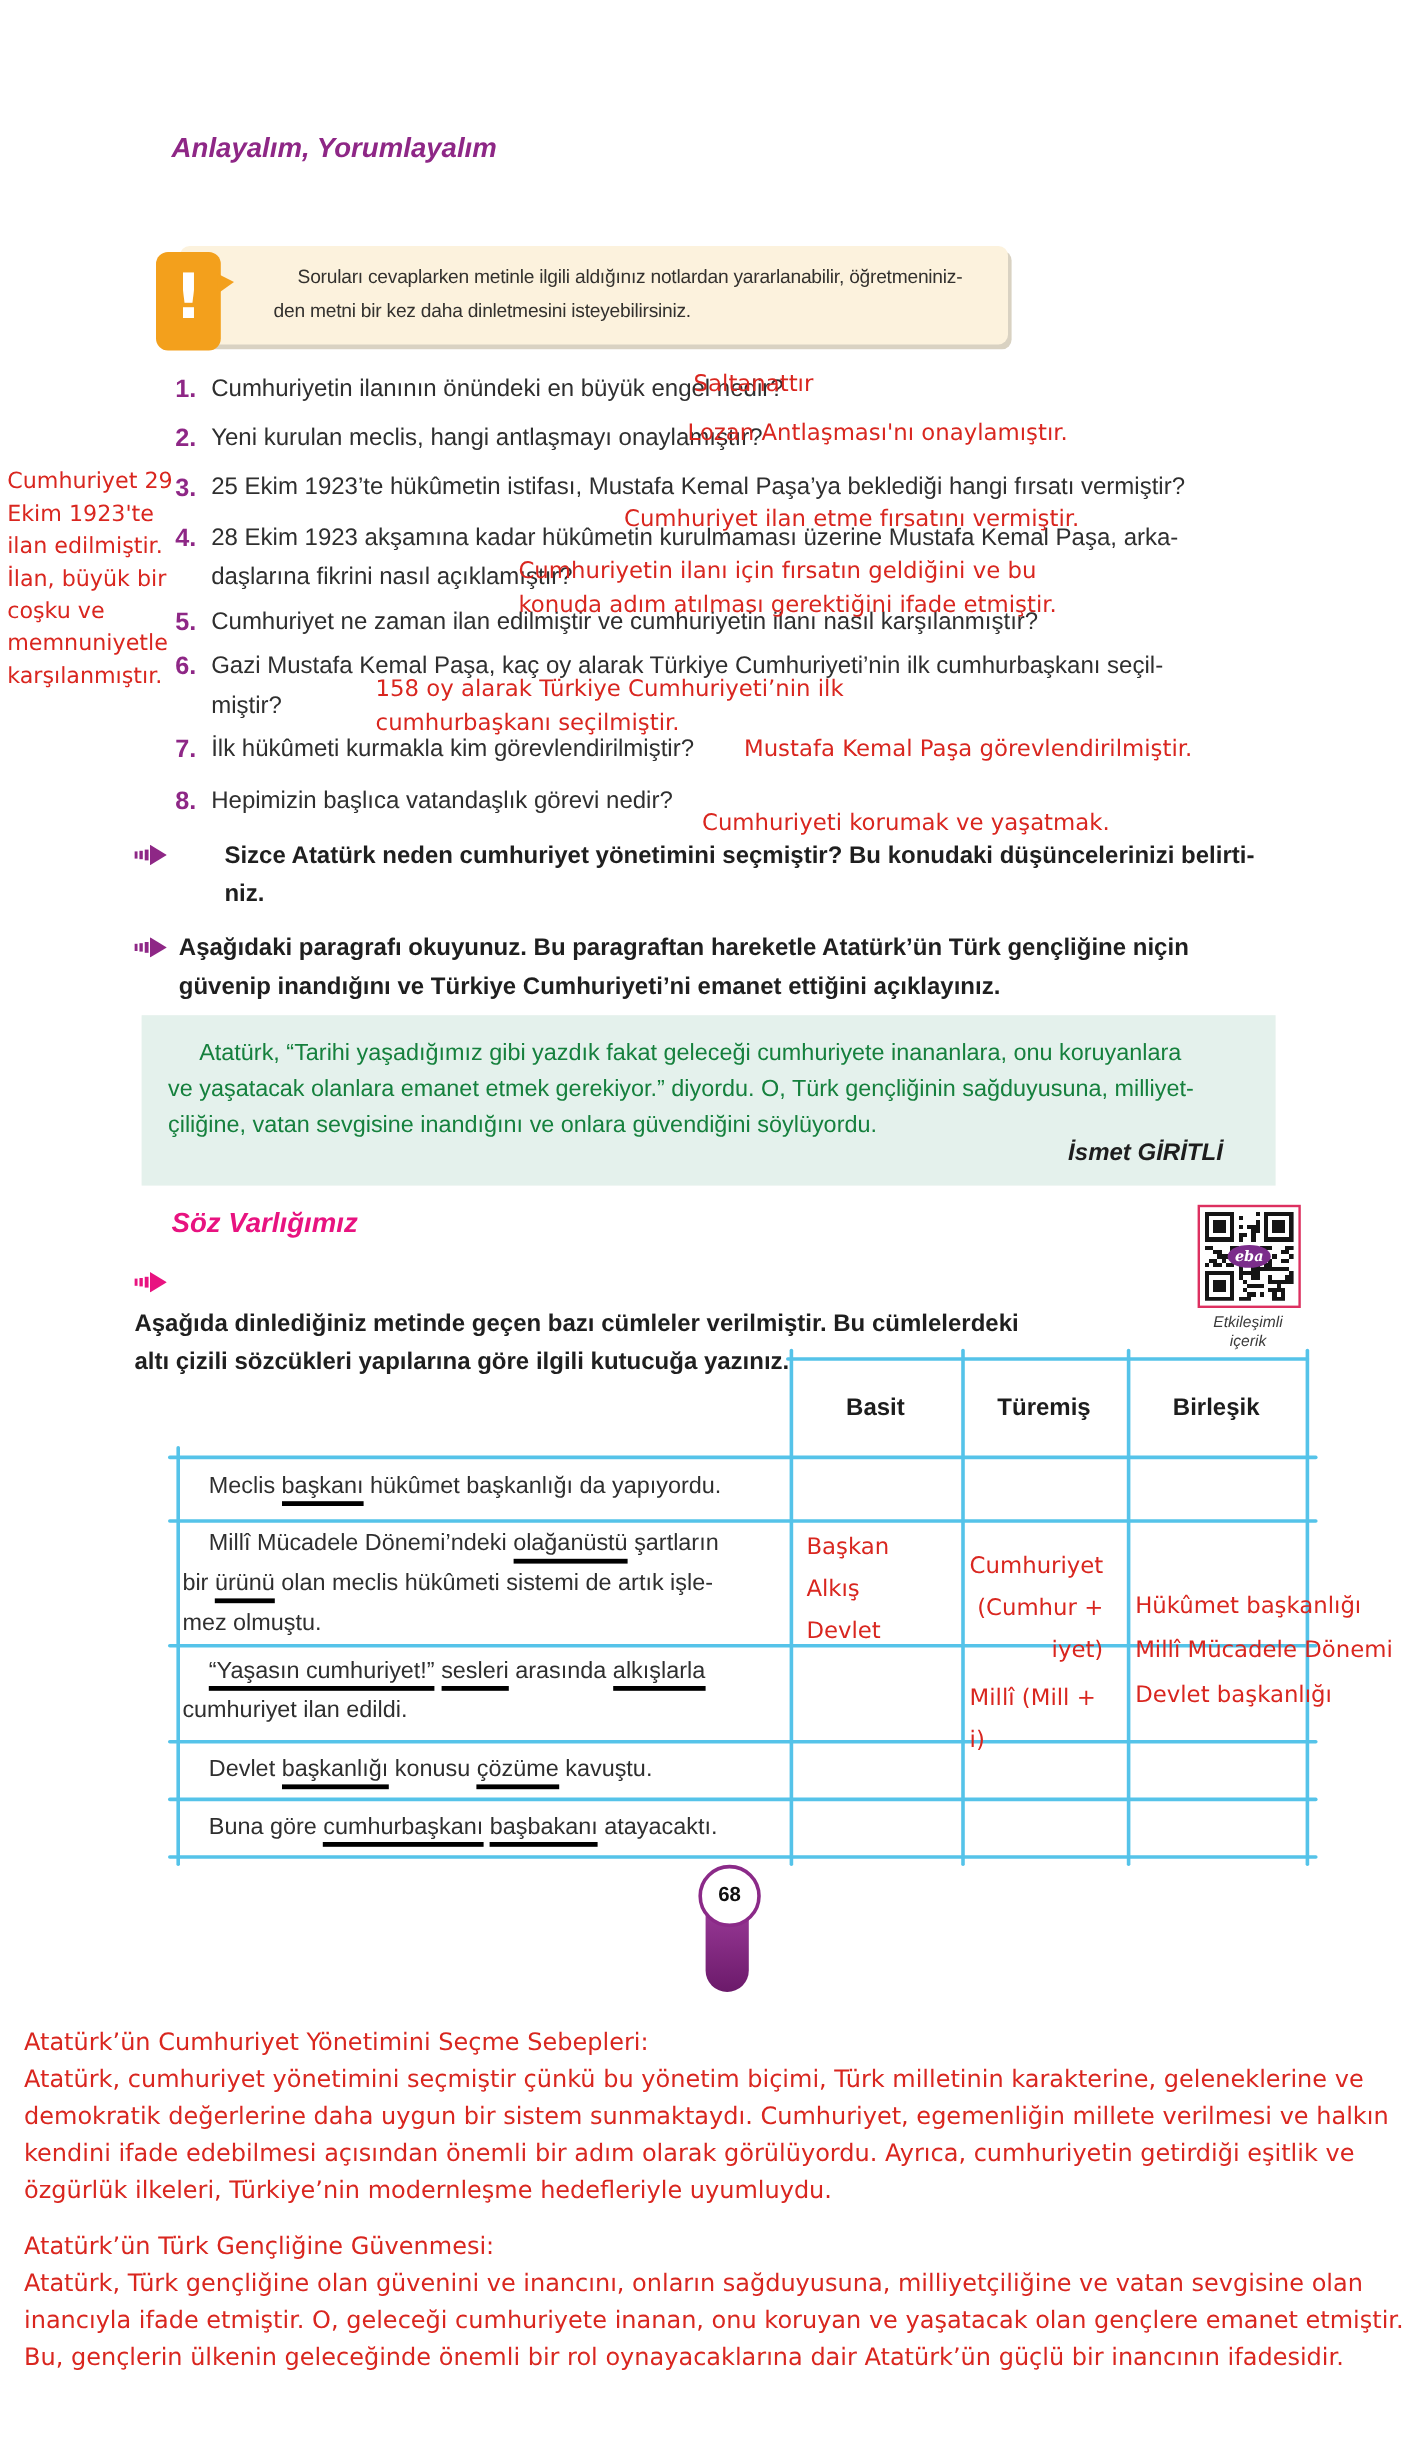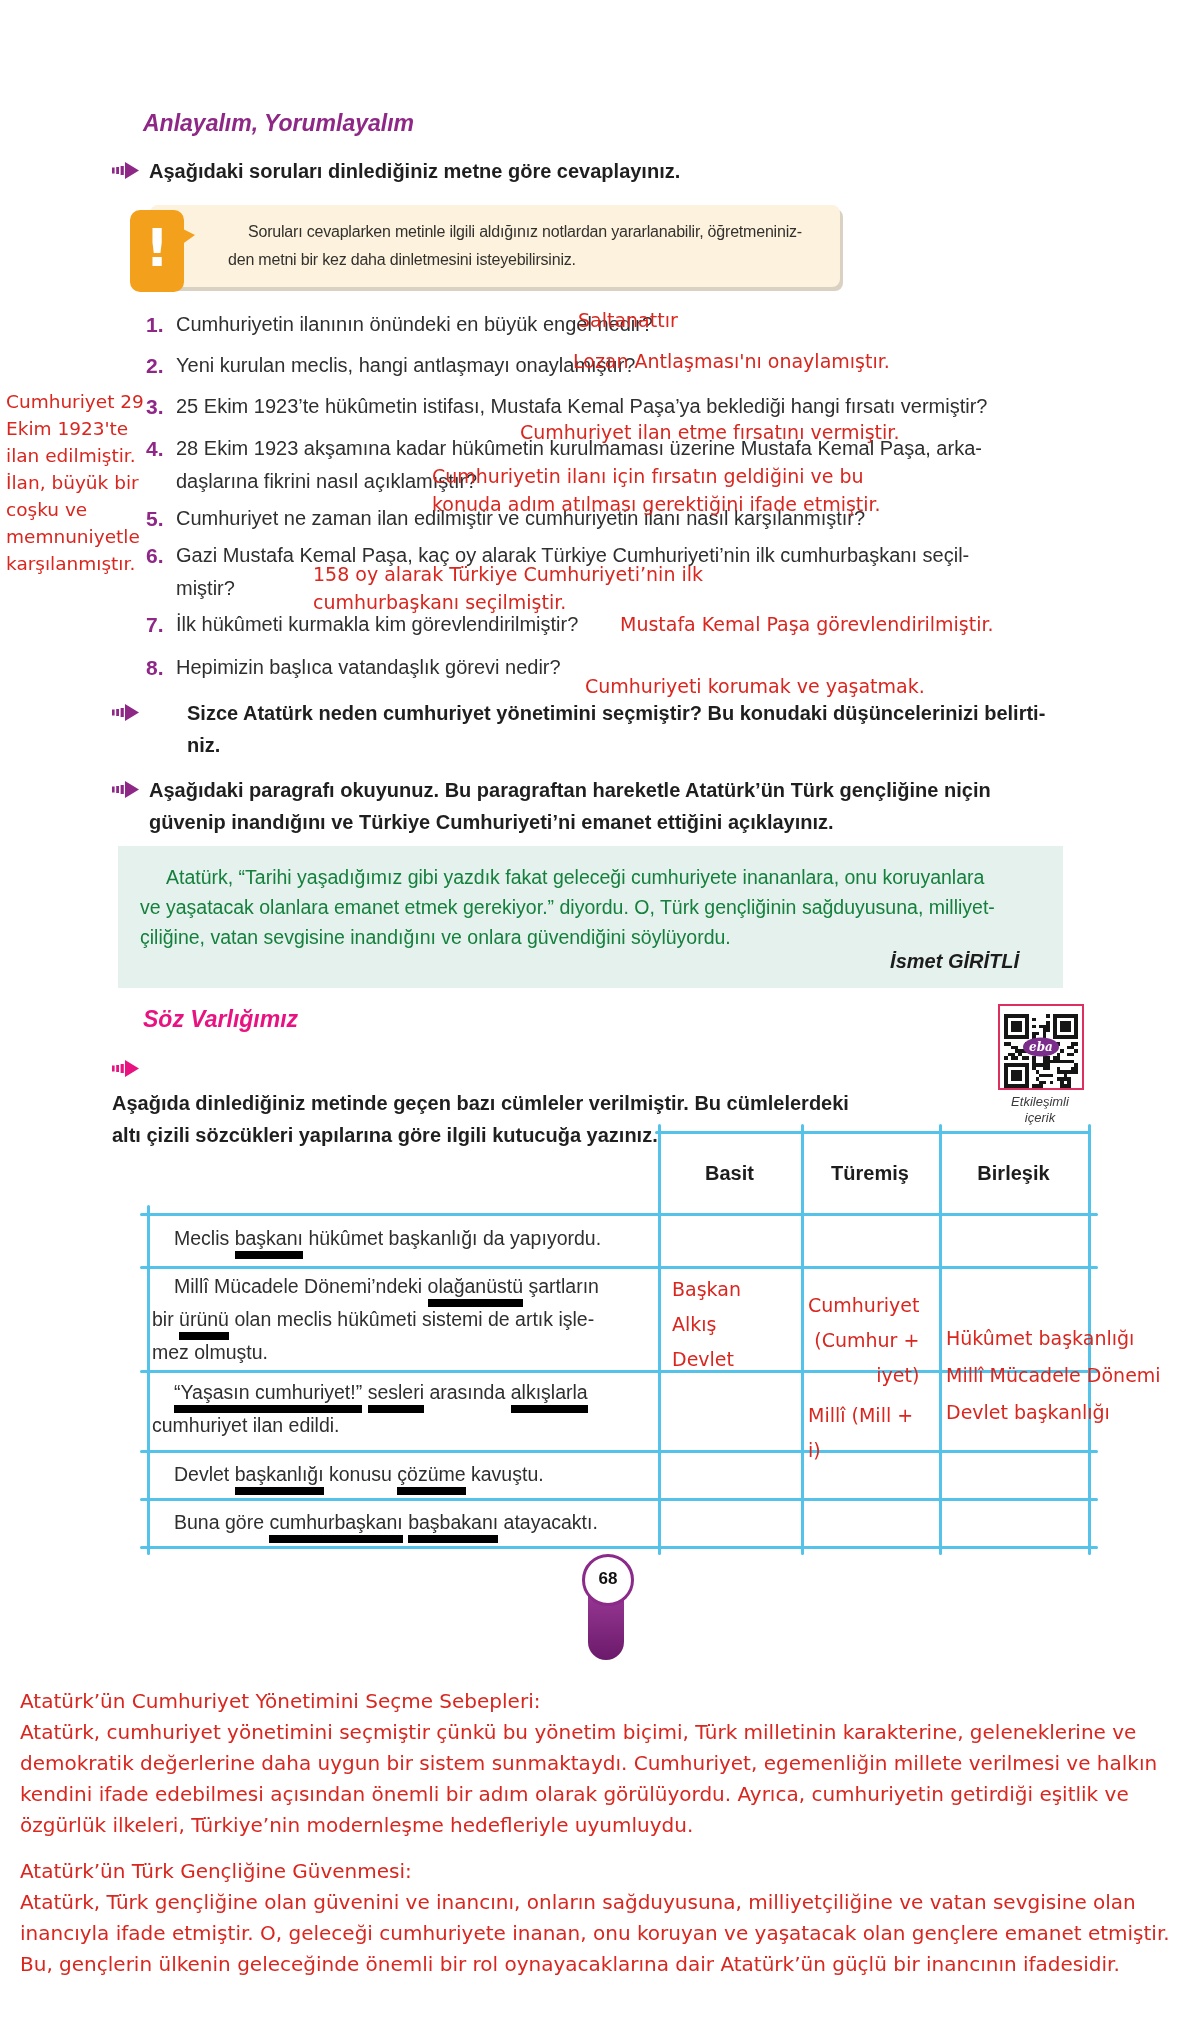--- a/index.html
+++ b/index.html
@@ -63,37 +63,37 @@
   
   #quote-box{position:absolute;left:118px;top:846px;width:945px;height:142px;
     background:var(--quote_bg);}
   #quote-text{position:absolute;left:22px;top:16px;font-size:19.5px;color:#15803d;}
   #quote-text .ln{line-height:30px;}
   #quote-text .ln.first{padding-left:26px;}
   #quote-attr{position:absolute;right:44px;top:104px;font:italic bold 20px "Liberation Sans",sans-serif;color:#1d1d1d;}
 
   
   #qr-box{position:absolute;left:998px;top:1004px;width:82px;height:82px;
-    border:2px solid #dd3060;background:#fff;display:flex;align-items:flex-end;justify-content:center;}
+    border:2px solid #dd3060;background:#fff;display:flex;align-items:center;justify-content:center;}
   #qr-logo{position:absolute;left:50%;top:50%;transform:translate(-50%,-50%);
     background:#7b2d8b;color:#fff;border-radius:50%;width:36px;height:19px;
     font:italic bold 12px "DejaVu Serif",serif;text-align:center;line-height:19px;}
   #qr-caption{position:absolute;left:978px;top:1094px;width:124px;text-align:center;
     font:italic 13px "Liberation Sans",sans-serif;color:#3a3a3a;}
   #qr-caption .ln{line-height:16px;}
 
   
   .hline{position:absolute;height:3px;background:var(--table_border);border-radius:2px;}
   .vline{position:absolute;width:3px;background:var(--table_border);border-radius:2px;}
   .th{position:absolute;top:1162px;text-align:center;font-weight:bold;font-size:20px;color:#1d1d1d;}
   #th1{left:658px;width:143px;} #th2{left:801px;width:138px;} #th3{left:939px;width:149px;}
   .sent{position:absolute;left:152px;width:502px;font-size:19.5px;color:var(--text_dark);}
   .sent .ln{line-height:33px;}
   .sent .ln.first{padding-left:22px;}
-  .sent .u{border-bottom:8px solid #000000;padding-bottom:2px;}
+  .sent .u{border-bottom:4px solid #000000;padding-bottom:2px;}
   #s1{top:1222px;} #s2{top:1270px;} #s3{top:1376px;} #s4{top:1458px;} #s5{top:1506px;}
   .cell-ans{position:absolute;color:var(--annotation_red);
     font-family:"DejaVu Sans",sans-serif;font-size:19px;}
   .cell-ans .ln{line-height:35px;}
   #ca-basit{left:672px;top:1272px;} #ca-tur1{left:808px;top:1288px;text-align:right;}
   #ca-tur2{left:808px;top:1398px;} #ca-bir{left:946px;top:1320px;}
   #ca-bir .ln{line-height:37px;}
 
   
   #ribbon{position:absolute;left:588px;top:1580px;width:36px;height:80px;
@@ -108,31 +108,20 @@
     color:var(--annotation_red);}
   #bottom-notes .para + .para{margin-top:15px;}
 </style>
 </head>
 <body>
 
 <div id="page">
 
   <div class="sec-title" id="title1">Anlayalım, Yorumlayalım</div>
 
-  <div class="bullet" id="b1">
-    <svg class="arrow-ic purple-ic" width="27" height="17" viewBox="0 0 27 17" fill="currentColor">
-        <rect x="0" y="5.5" width="2.6" height="6"></rect>
-        <rect x="4.2" y="5" width="2.8" height="7"></rect>
-        <rect x="8.6" y="4" width="3.2" height="9"></rect>
-        <polygon points="13,0 13,17 27,8.5"></polygon>
-      </svg>
-    <div class="btext">
-        <div class="ln first">Aşağıdaki soruları dinlediğiniz metne göre cevaplayınız.</div>
-      </div>
-  </div>
 
   <div id="notice-box">
     <div id="notice-icon">
       <span class="bang">!</span>
     </div>
     <div id="notice-text">
         <div class="ln first">Soruları cevaplarken metinle ilgili aldığınız notlardan yararlanabilir, öğretmeniniz-</div>
         <div class="ln">den metni bir kez daha dinletmesini isteyebilirsiniz.</div>
       </div>
   </div>

